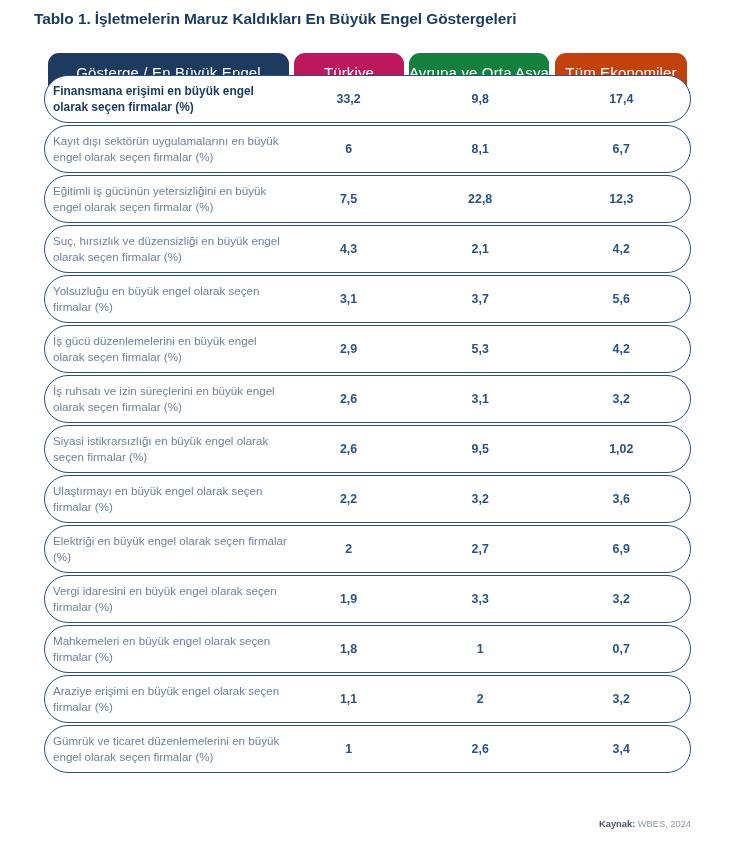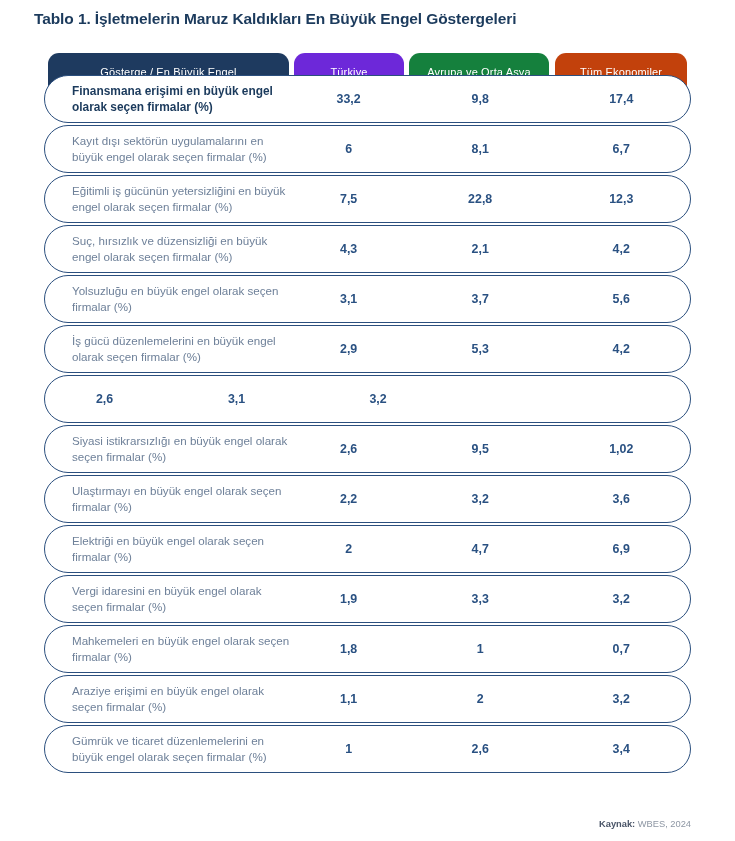--- a/index.html
+++ b/index.html
@@ -49,49 +49,49 @@
     display: flex;
     align-items: stretch;
   }
   .hdr-pill {
     height: 38px;
     border-radius: 11px 11px 0 0;
     display: flex;
     align-items: center;
     justify-content: center;
     color: #ffffff;
-    font-size: 11px;
+    font-size: 15px;
     font-weight: 400;
     letter-spacing: 0.15px;
     box-sizing: border-box;
     white-space: nowrap;
   }
   .hdr-pill.c0 { width: 241px; margin-left: 4px; background: #1e3a5f; }
-  .hdr-pill.c1 { width: 110px; margin-left: 5px; background: #6d28d9; }
+  .hdr-pill.c1 { width: 110px; margin-left: 5px; background: #be185d; }
   .hdr-pill.c2 { width: 140px; margin-left: 5px; background: #15803d; }
   .hdr-pill.c3 { width: 132px; margin-left: 6px; background: #c2410c; }
 
   
   .rows {
     margin-top: 0px;
   }
   .row {
     position: relative;
     height: 48px;
     margin-bottom: 2px;
     border: 1.3px solid #2b4f7e;
     border-radius: 24px;
     background: #ffffff;
     box-sizing: border-box;
     display: flex;
     align-items: center;
   }
   .row-label {
     width: 245px;
-    padding-left: 27px;
+    padding-left: 8px;
     box-sizing: border-box;
     font-size: 11.6px;
     line-height: 16.5px;
     color: #6e8099;
     font-weight: 400;
   }
   .row.emph .row-label {
     color: #1b3a5c;
     font-weight: 700;
     font-size: 11.9px;
@@ -169,40 +169,41 @@
           <div class="row-val v1">3,7</div>
           <div class="row-val v2">5,6</div>
         </div>
         <div class="row">
           <div class="row-label">İş gücü düzenlemelerini en büyük engel olarak seçen firmalar (%)</div>
           <div class="row-val v0">2,9</div>
           <div class="row-val v1">5,3</div>
           <div class="row-val v2">4,2</div>
         </div>
         <div class="row">
+          <div class="row-label">İş ruhsatı ve izin süreçlerini en büyük engel olarak seçen firmalar (%)</div>
           <div class="row-val v0">2,6</div>
           <div class="row-val v1">3,1</div>
           <div class="row-val v2">3,2</div>
         </div>
         <div class="row">
           <div class="row-label">Siyasi istikrarsızlığı en büyük engel olarak seçen firmalar (%)</div>
           <div class="row-val v0">2,6</div>
           <div class="row-val v1">9,5</div>
           <div class="row-val v2">1,02</div>
         </div>
         <div class="row">
           <div class="row-label">Ulaştırmayı en büyük engel olarak seçen firmalar (%)</div>
           <div class="row-val v0">2,2</div>
           <div class="row-val v1">3,2</div>
           <div class="row-val v2">3,6</div>
         </div>
         <div class="row">
           <div class="row-label">Elektriği en büyük engel olarak seçen firmalar (%)</div>
           <div class="row-val v0">2</div>
-          <div class="row-val v1">4,7</div>
+          <div class="row-val v1">2,7</div>
           <div class="row-val v2">6,9</div>
         </div>
         <div class="row">
           <div class="row-label">Vergi idaresini en büyük engel olarak seçen firmalar (%)</div>
           <div class="row-val v0">1,9</div>
           <div class="row-val v1">3,3</div>
           <div class="row-val v2">3,2</div>
         </div>
         <div class="row">
           <div class="row-label">Mahkemeleri en büyük engel olarak seçen firmalar (%)</div>

